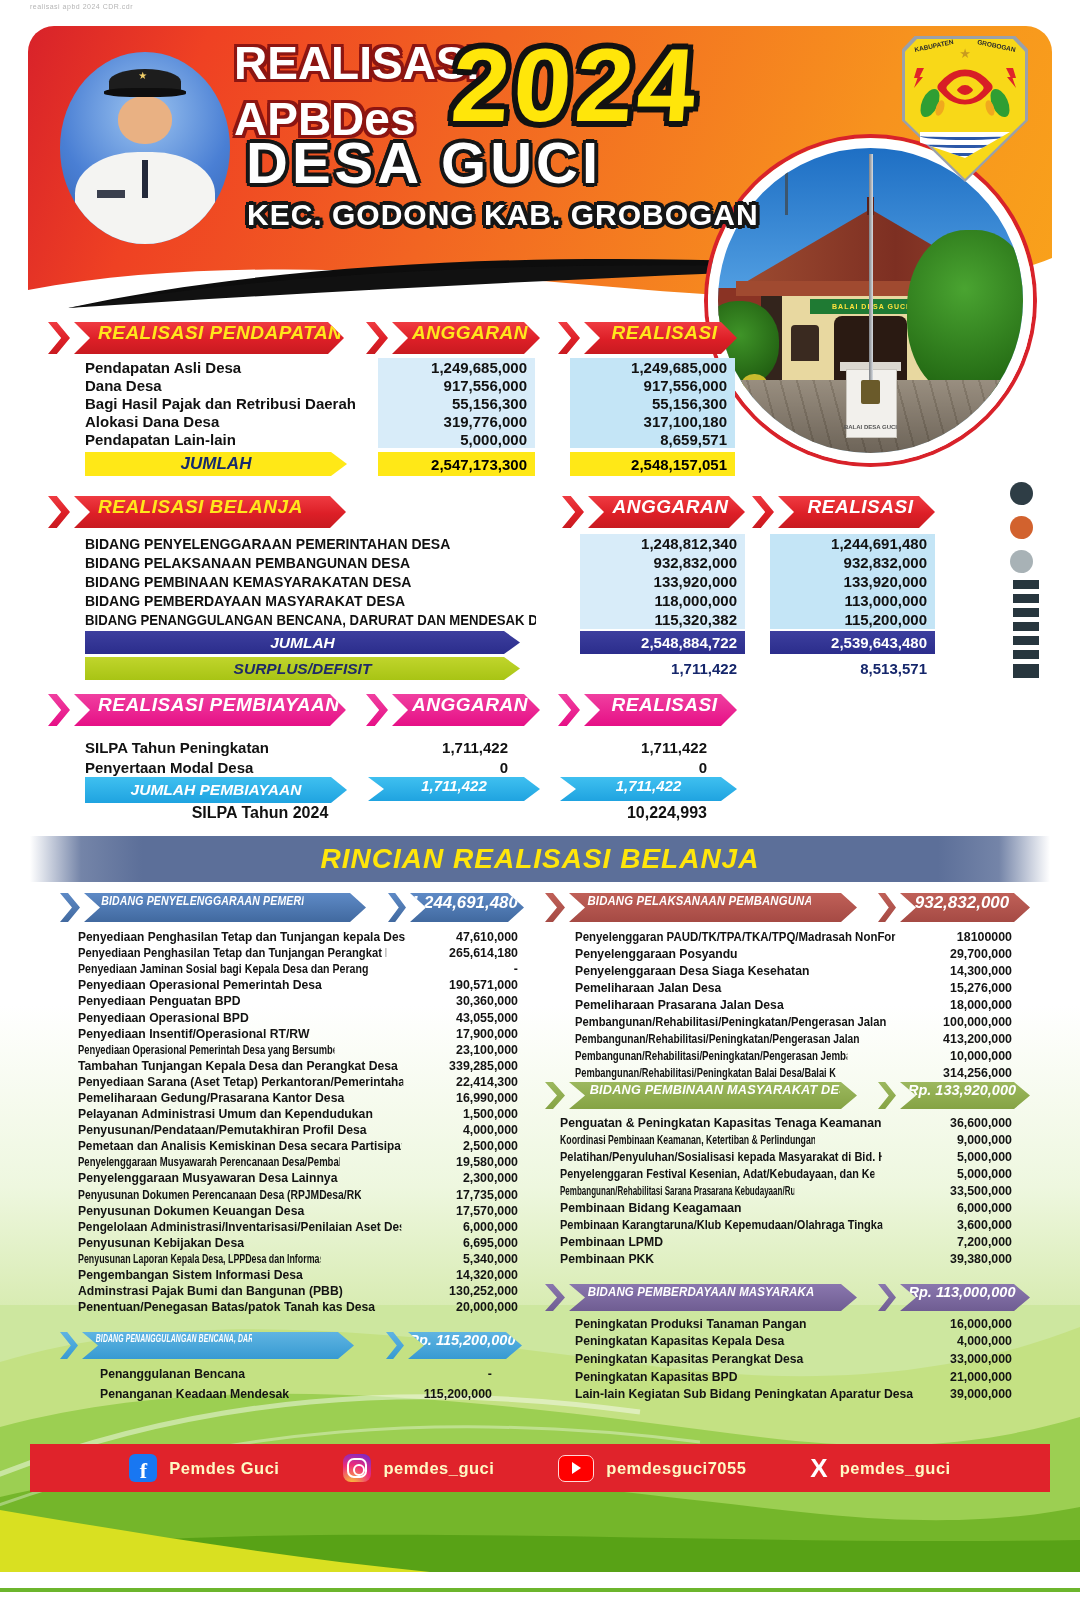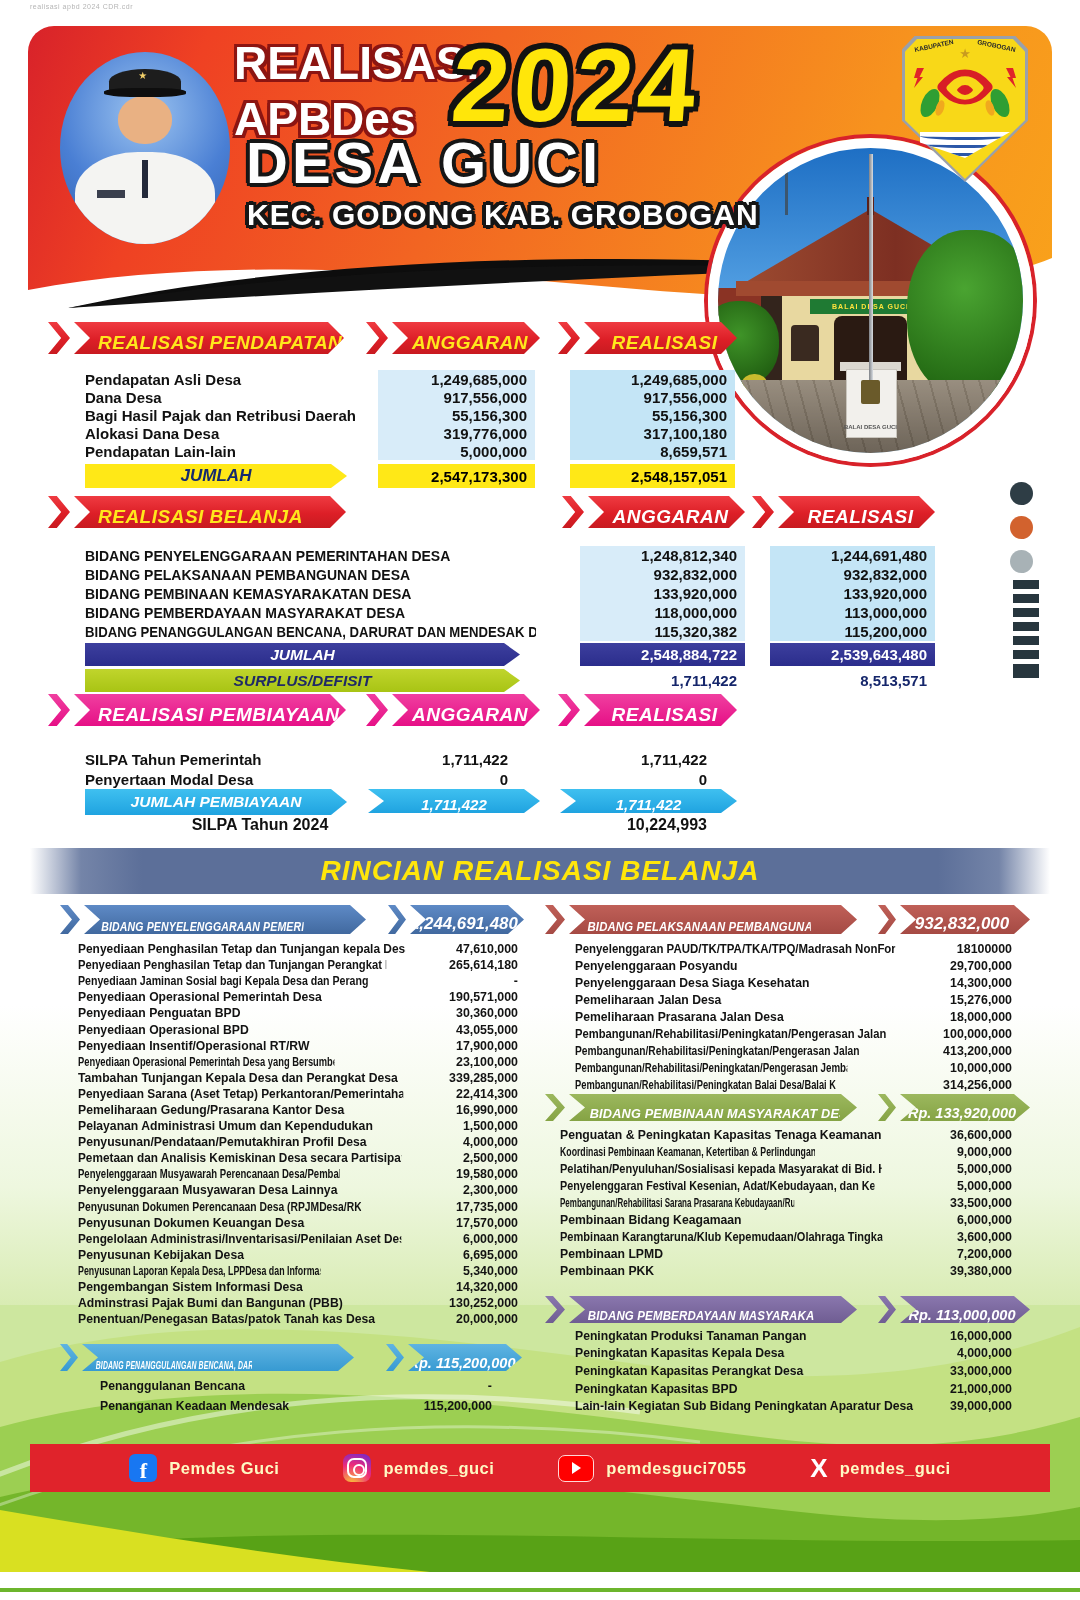--- a/index.html
+++ b/index.html
@@ -1,18 +1,18 @@
 <!DOCTYPE html>
 <html><head>
 <meta charset="utf-8">
 <style>
   html,body{margin:0;padding:0;}
   body{width:1080px;height:1600px;background:#ffffff;font-family:"Liberation Sans",sans-serif;position:relative;overflow:hidden;}
   .abs{position:absolute;}
-  .z2{z-index:2;margin-top:12px;}
+  .z2{z-index:2;}
   .z3{z-index:3;}
 
   
   .file-label{left:30px;top:3px;font-size:7px;color:#b5b5b5;letter-spacing:.5px;}
   .header{left:28px;top:26px;width:1024px;height:296px;border-radius:26px;
     background:linear-gradient(112deg,#d8222a 0%,#ef4123 16%,#f26522 42%,#f7931e 78%,#f9a21b 100%);}
   .header-curve{left:28px;top:232px;width:1024px;height:92px;z-index:1;}
   .swoosh{left:58px;top:252px;width:812px;height:58px;z-index:2;}
 
   .h-title{color:#fff;font-weight:800;line-height:1;}
@@ -78,21 +78,21 @@
   .b-ground{position:absolute;left:0;bottom:0;width:100%;height:24%;background:repeating-linear-gradient(75deg,#c2bbb1 0 14px,#aba397 14px 16px),linear-gradient(#c9c2b8,#8f887f);background-blend-mode:multiply;}
   .b-monu{position:absolute;left:42%;bottom:5%;width:16%;height:22%;background:#f2f0ec;border:1px solid #c9c5bd;}
   .b-monu-top{position:absolute;left:40%;bottom:27%;width:20%;height:3%;background:#dcd8d0;}
   .b-monu-emb{position:absolute;left:47%;bottom:16%;width:6%;height:8%;background:#6a5a2a;border-radius:2px;}
   .b-monu-txt{position:absolute;left:38%;bottom:7.5%;width:24%;text-align:center;font-size:6px;font-weight:700;color:#555;}
   .b-pole{position:absolute;left:49.4%;top:2%;width:1.4%;height:74%;background:linear-gradient(90deg,#7e8186,#d9dde2);}
   .b-ant{position:absolute;left:22%;top:6%;width:0.8%;height:16%;background:#3c566e;}
 
   
   .chev{clip-path:polygon(0 0,40% 0,100% 50%,40% 100%,0 100%,60% 50%);}
-  .banner{clip-path:polygon(0 0,calc(100% - 16px) 0,100% 50%,calc(100% - 16px) 100%,0 100%,16px 50%);display:flex;align-items:flex-end;}
+  .banner{clip-path:polygon(0 0,calc(100% - 16px) 0,100% 50%,calc(100% - 16px) 100%,0 100%,16px 50%);display:flex;align-items:flex-start;}
   .arrow-r{clip-path:polygon(0 0,calc(100% - 16px) 0,100% 50%,calc(100% - 16px) 100%,0 100%);display:flex;align-items:center;}
   .bg-red{background:linear-gradient(180deg,#ef3b41,#dd1f27 55%,#c81a20);}
   .bg-magenta{background:linear-gradient(180deg,#f03fa0,#e60f86);}
   .bg-cyan{background:linear-gradient(180deg,#3fc0f0,#1fa3e0);}
   .bg-navy{background:linear-gradient(180deg,#3d3f9e,#2b2d8c);}
   .bg-lime{background:linear-gradient(180deg,#c0d52c,#a8c414);}
   .bg-yellowb{background:#ffe817;}
   .bg-steel{background:linear-gradient(180deg,#5e8ac6,#41699f);}
   .bg-brick{background:linear-gradient(180deg,#c06058,#a54a44);}
   .bg-olive{background:linear-gradient(180deg,#9cb85e,#85a344);}
@@ -385,21 +385,21 @@
   <span class="ban-txt white">ANGGARAN</span>
 </div>
 <div class="abs chev bg-magenta z3" style="left:558px;top:694px;width:22px;height:32px;"></div>
 <div class="abs banner bg-magenta ban-center z3" style="left:584px;top:694px;width:153px;height:32px;">
   <span class="ban-txt white">REALISASI</span>
 </div>
 
 <div class="abs pby-rows z2">
 
     <div class="t-row">
-      <div class="t-lbl pby-lbl fitclip fit">SILPA Tahun Pemerintah</div>
+      <div class="t-lbl pby-lbl fitclip fit">SILPA Tahun Peningkatan</div>
       <div class="t-val pby-a">1,711,422</div>
       <div class="t-val pby-r">1,711,422</div>
     </div>
 
     <div class="t-row">
       <div class="t-lbl pby-lbl fitclip fit">Penyertaan Modal Desa</div>
       <div class="t-val pby-a">0</div>
       <div class="t-val pby-r">0</div>
     </div>
   </div>

